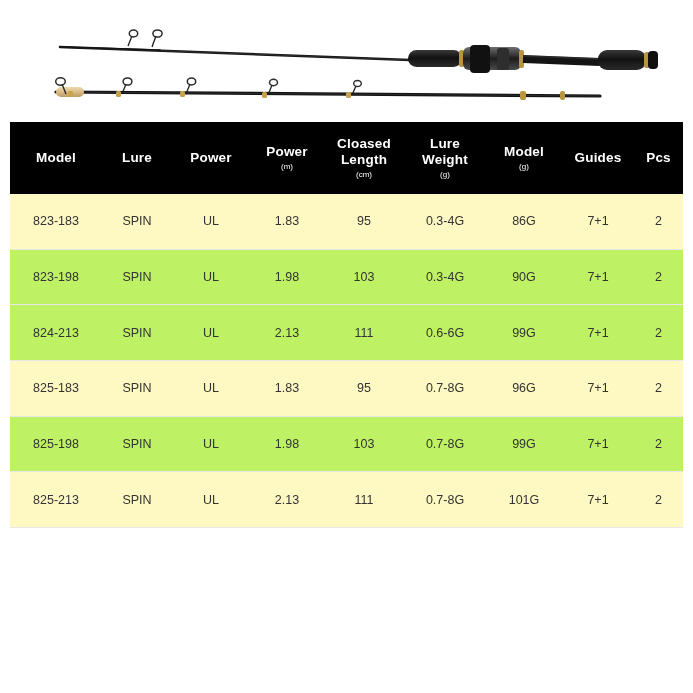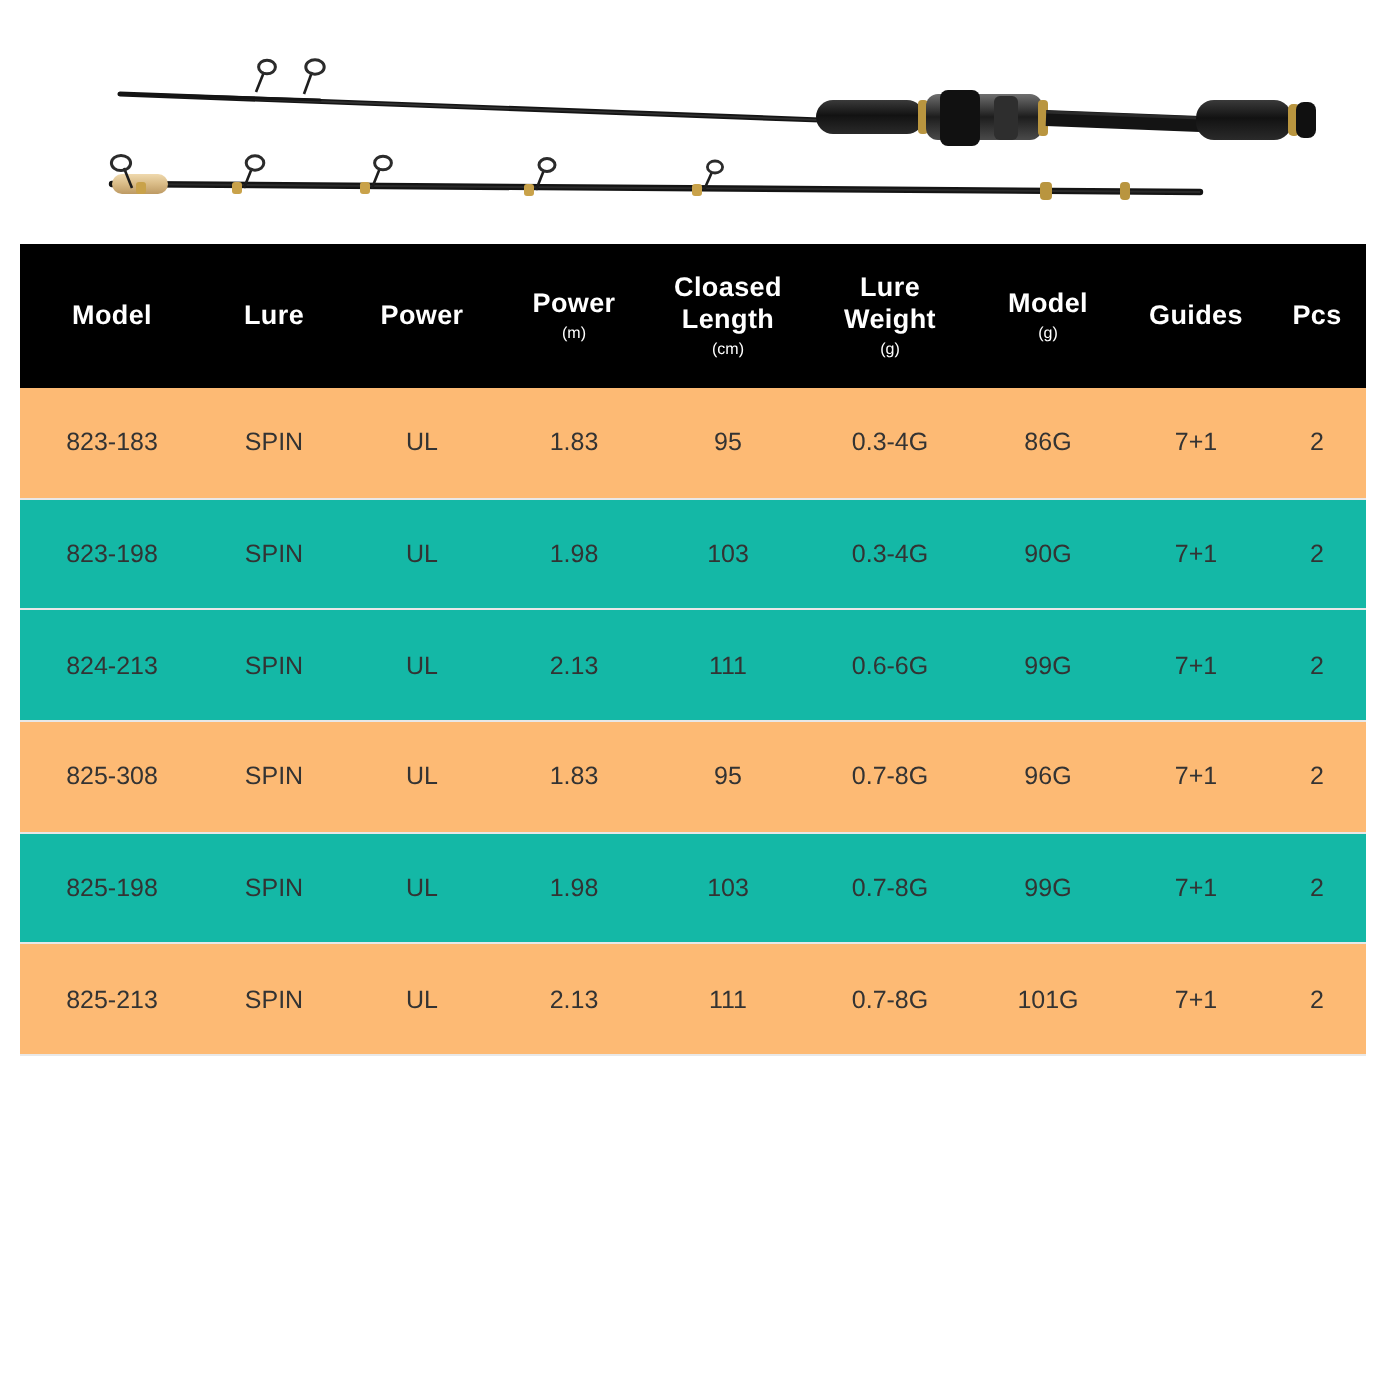--- a/index.html
+++ b/index.html
@@ -69,24 +69,24 @@
   table.spec tbody td {
     height: 54.7px;
     text-align: center;
     vertical-align: middle;
     font-size: 12.5px;
     color: #333333;
     padding: 0 2px;
     border-bottom: 1px solid #e8e8e8;
   }
   table.spec tbody tr.odd td {
-    background: #fdba74;
+    background: #fef9c3;
   }
   table.spec tbody tr.even td {
-    background: #14b8a6;
+    background: #bef264;
   }
   .col-model   { width: 92px; }
   .col-type    { width: 70px; }
   .col-power   { width: 78px; }
   .col-length  { width: 74px; }
   .col-closed  { width: 80px; }
   .col-lure    { width: 82px; }
   .col-weight  { width: 76px; }
   .col-guides  { width: 72px; }
   .col-pcs     { width: 49px; }
@@ -231,21 +231,21 @@
           <td>SPIN</td>
           <td>UL</td>
           <td>2.13</td>
           <td>111</td>
           <td>0.6-6G</td>
           <td>99G</td>
           <td>7+1</td>
           <td>2</td>
         </tr>
         <tr class="odd">
-          <td>825-308</td>
+          <td>825-183</td>
           <td>SPIN</td>
           <td>UL</td>
           <td>1.83</td>
           <td>95</td>
           <td>0.7-8G</td>
           <td>96G</td>
           <td>7+1</td>
           <td>2</td>
         </tr>
         <tr class="even">

